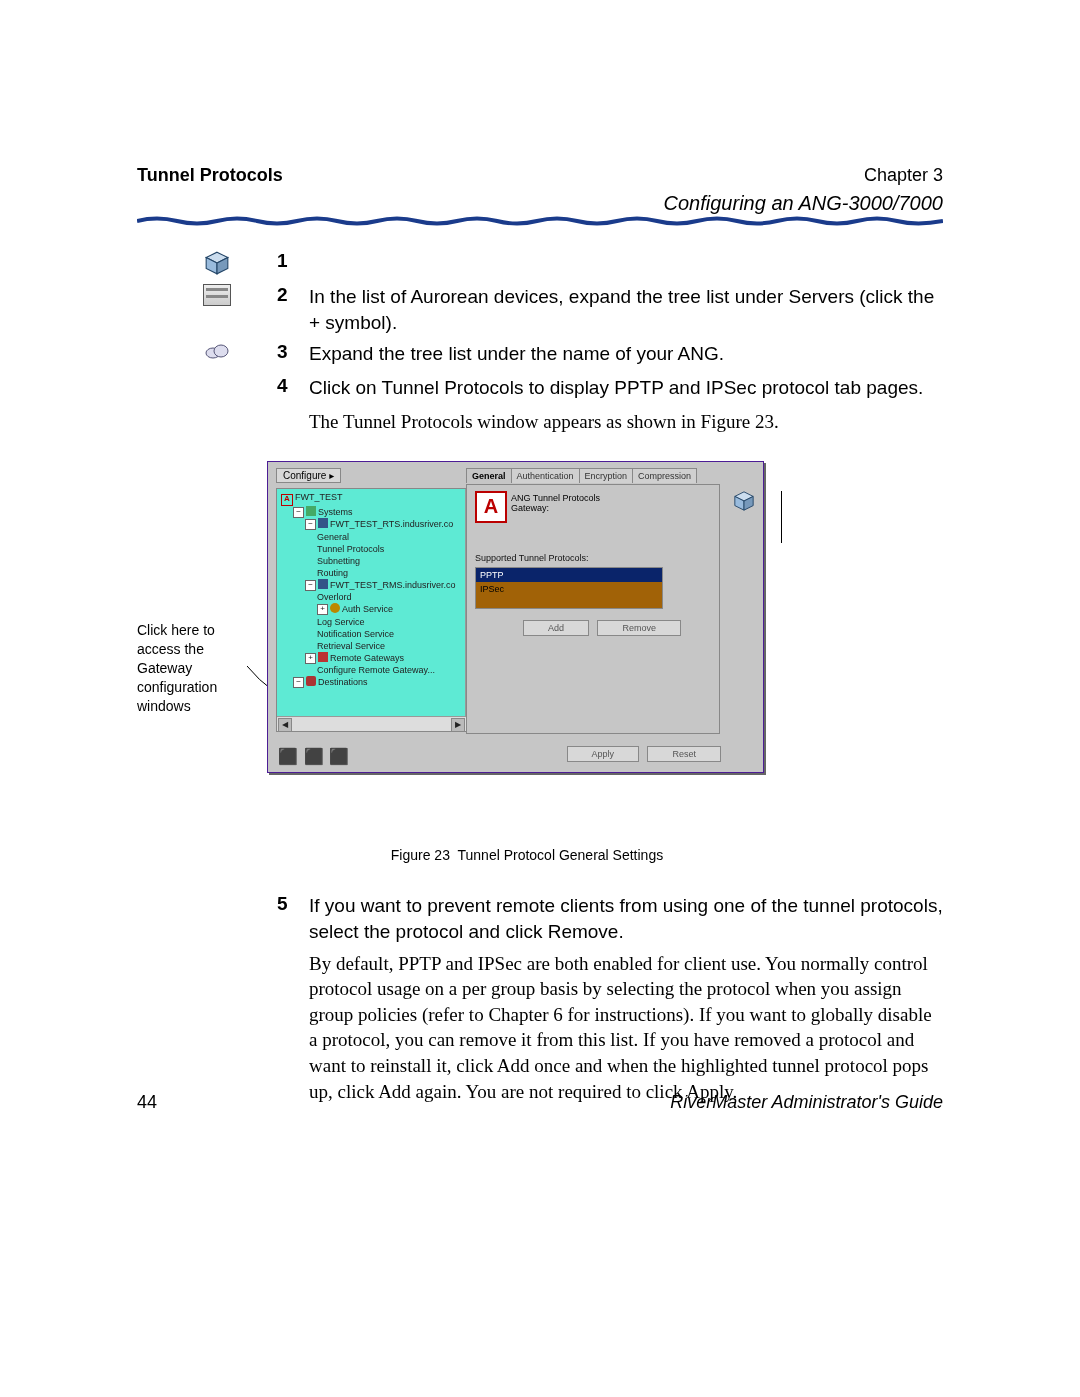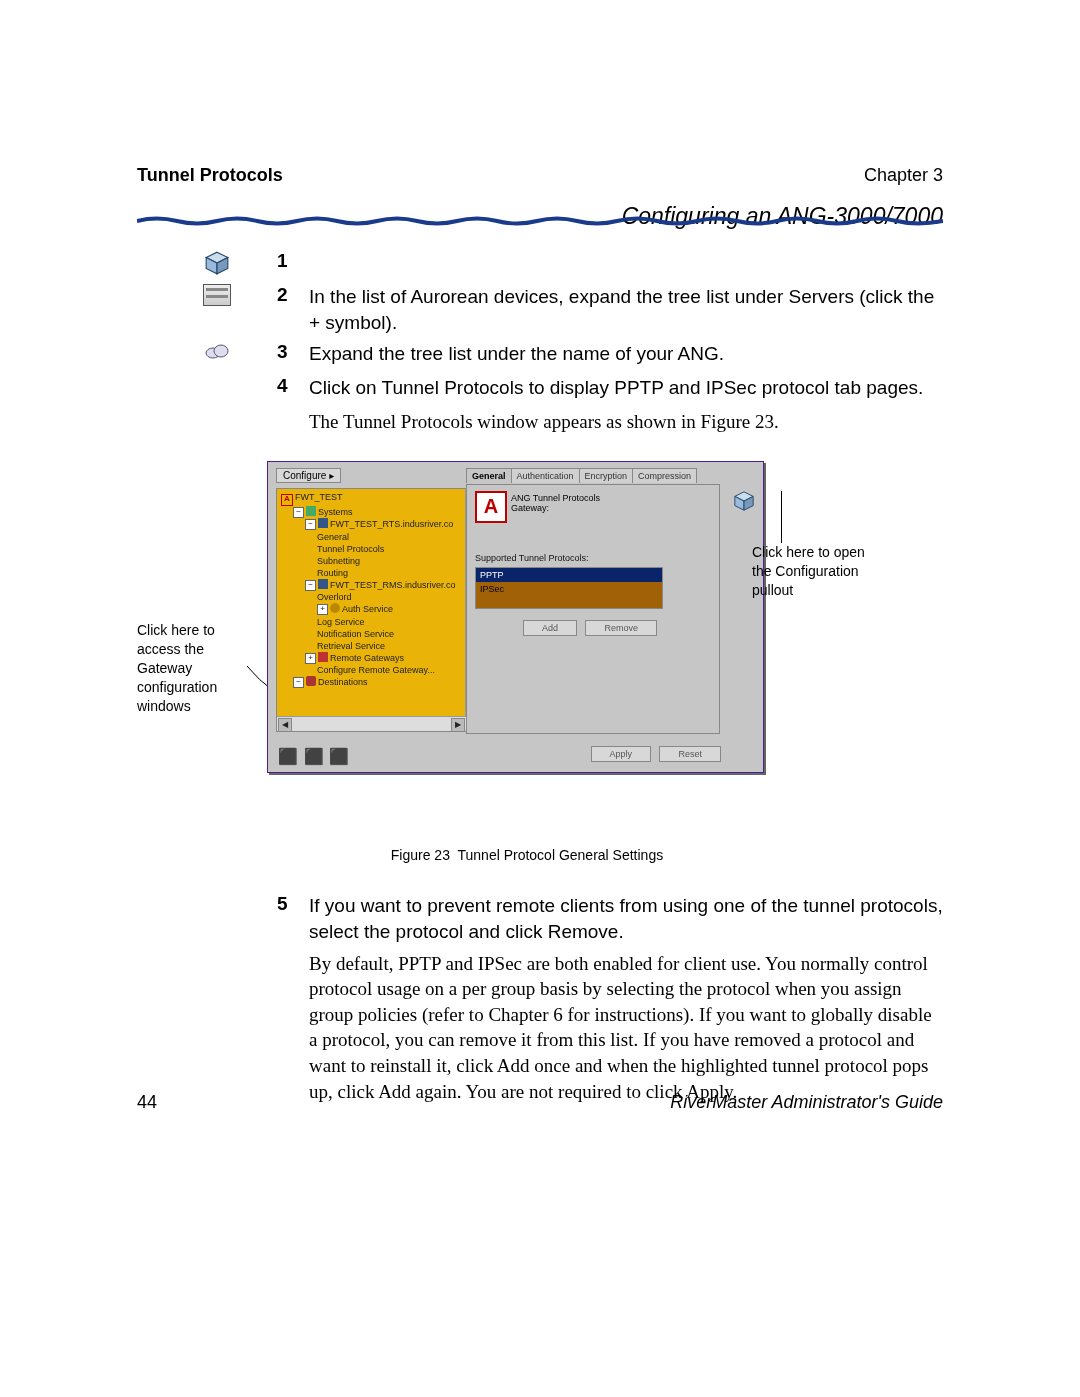--- a/index.html
+++ b/index.html
@@ -32,22 +32,22 @@
   }
   .hdr .right-top {
     position: absolute;
     right: 10px;
     top: 165px;
     font-size: 18px;
   }
   .hdr .right-bot {
     position: absolute;
     right: 10px;
-    top: 203px;
-    font-size: 23px;
+    top: 192px;
+    font-size: 20px;
     font-style: italic;
   }
   .wave {
     position: absolute;
     left: 10px;
     top: 216px;
     width: 806px;
     height: 10px;
   }
   .content {
@@ -140,21 +140,21 @@
     border: 1px solid #888;
     padding: 1px 6px;
     display: inline-block;
   }
   .tree {
     position: absolute;
     left: 8px;
     top: 26px;
     width: 205px;
     height: 244px;
-    background: #eab308;
+    background: #5eead4;
     border: 1px solid #888;
     overflow: hidden;
     font-size: 9px;
     color: #222;
     line-height: 1.35;
     padding: 2px 2px 2px 4px;
     box-sizing: border-box;
   }
   .tree .row { white-space: nowrap; }
   .tree .i1 { padding-left: 0; }
@@ -296,21 +296,21 @@
   .panel .proto-list .item.sel {
     background: #0a246a;
     color: #fff;
   }
   .panel .proto-btns {
     position: absolute;
     left: 52px; top: 132px;
   }
   .panel .proto-btns button, .bottom-btns button {
     font-size: 9px;
-    padding: 2px 18px;
+    padding: 2px 24px;
     border: 1px solid #888;
     background: #d8d8d8;
     color: #555;
     margin-left: 4px;
   }
   .bottom-btns {
     position: absolute;
     right: 42px; bottom: 10px;
   }
   .side-icon {
@@ -507,21 +507,20 @@
           <button>Apply</button>
           <button>Reset</button>
         </div>
 
         <div class="toolbar-icons">
           <span style="color:#b80;">⬛</span><span style="color:#b22;">⬛</span><span style="color:#888;">⬛</span>
         </div>
       </div>
 
       <div class="callout-right-line"></div>
-      <div class="callout-right-box">Click here to open the Configuration pullout</div>
     </div>
 
     <div class="figure-caption">
       <span class="lbl">Figure 23</span>&nbsp;
       <span>Tunnel Protocol General Settings</span>
     </div>
 
     <div class="step">
       <span class="step-num">5</span>
       <div class="step-text">If you want to prevent remote clients from using one of the tunnel protocols, select the protocol and click Remove.</div>

